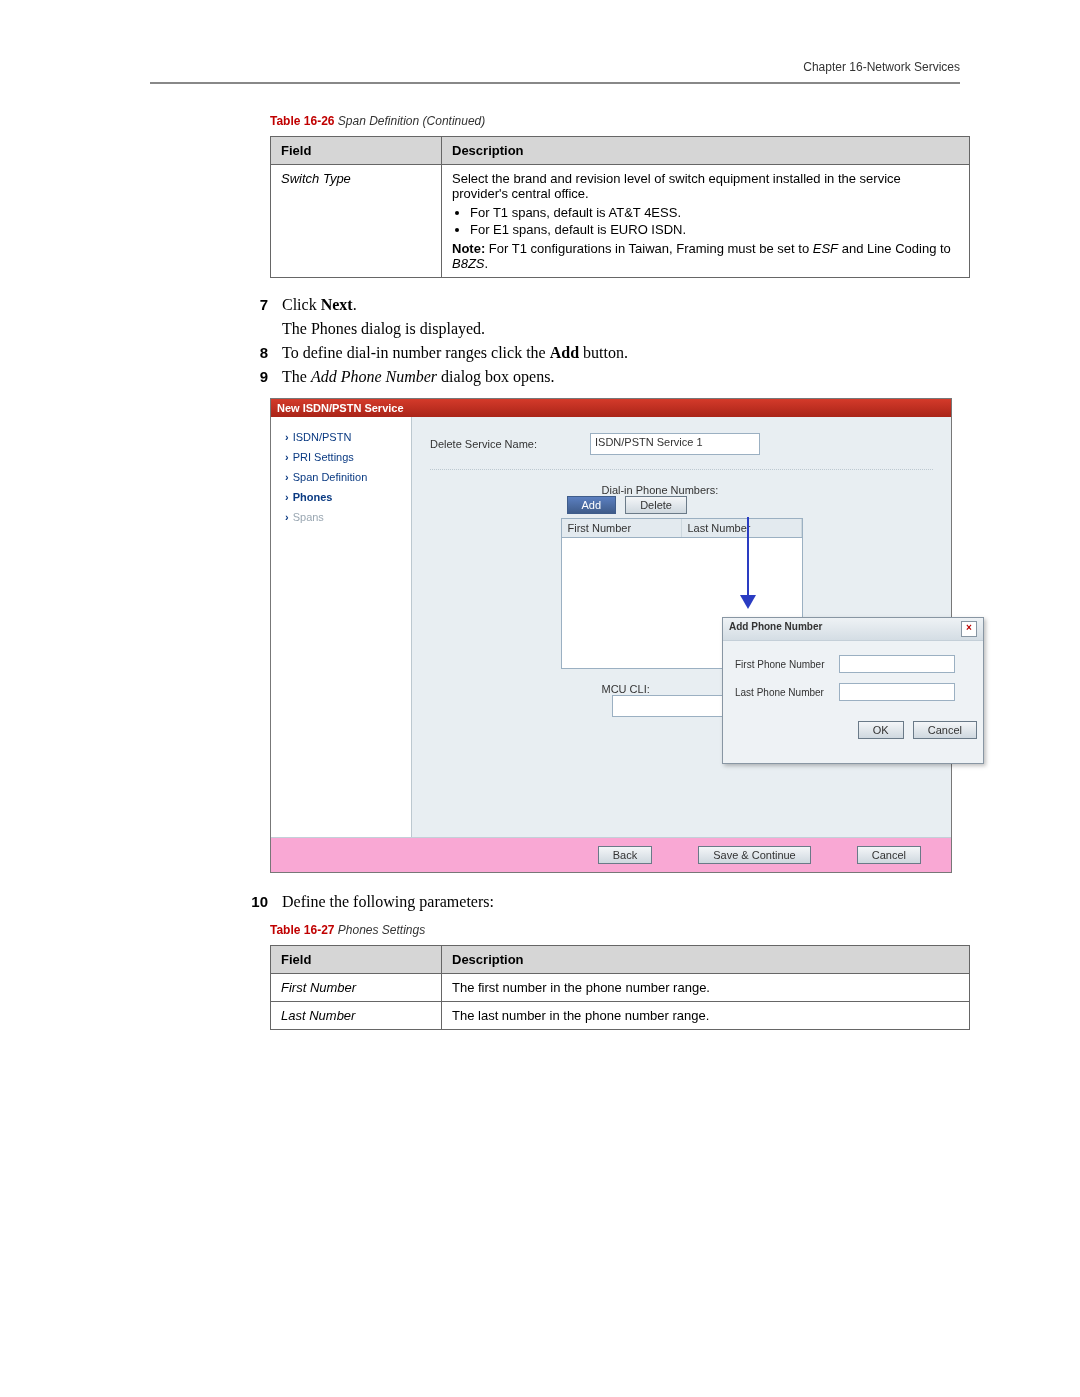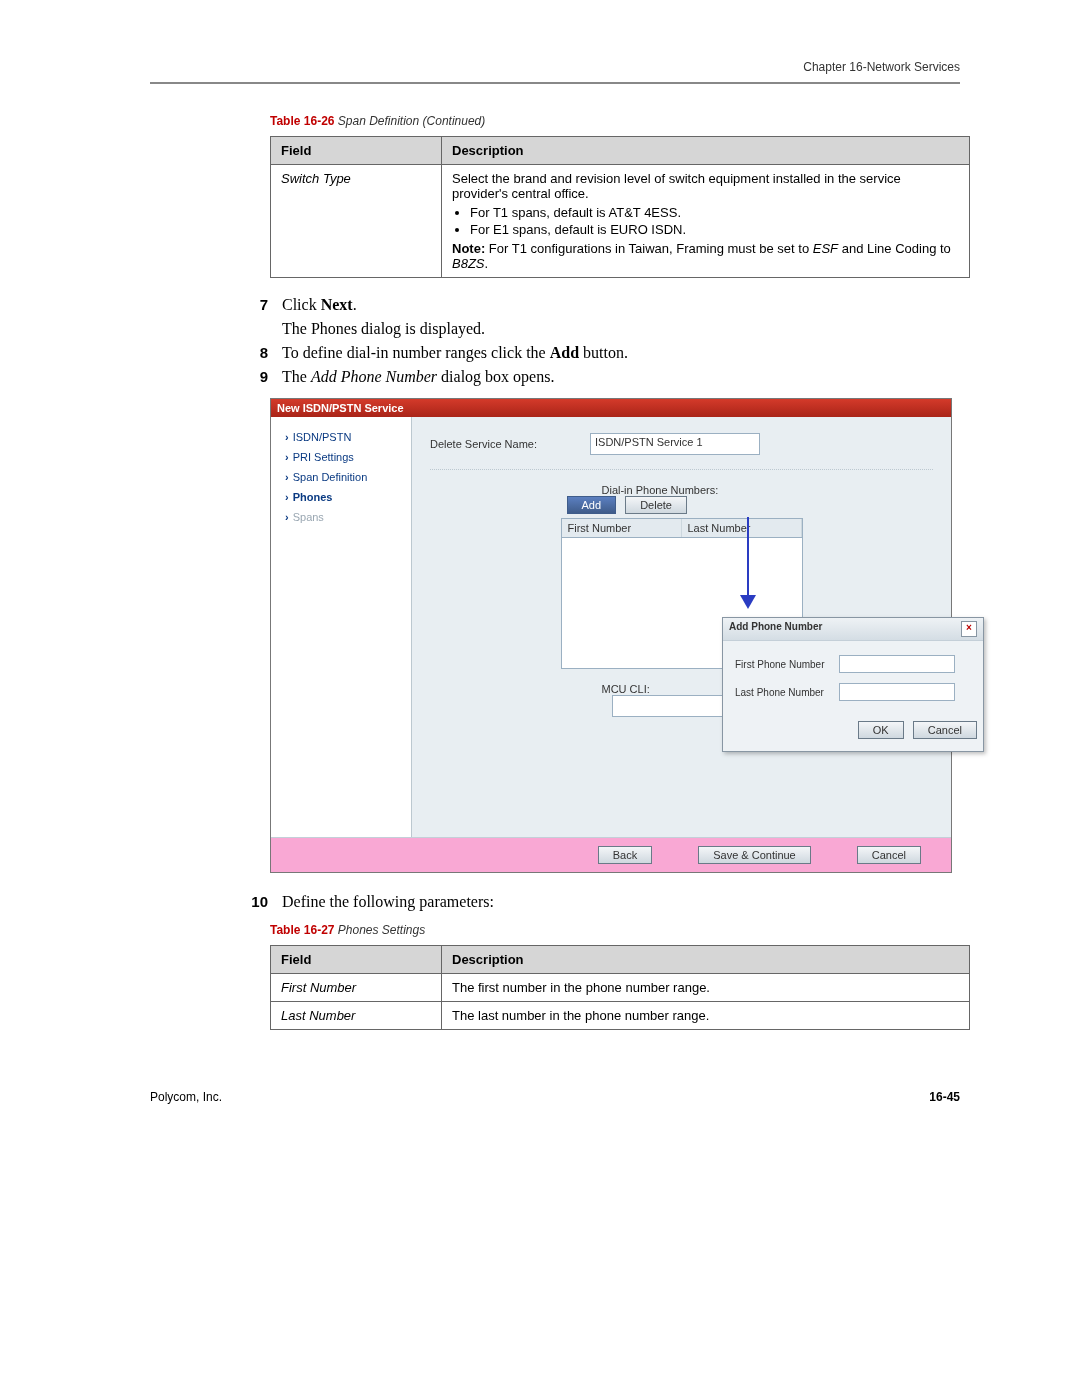--- a/index.html
+++ b/index.html
@@ -198,21 +198,21 @@
     font-size: 10px;
     font-weight: bold;
     display: flex;
     justify-content: space-between;
   }
   .ss-close { width:14px; height:14px; border:1px solid #8896a3; background:#fff; color:#b00; font-size:10px; text-align:center; line-height:12px;}
   .ss-dialog-body { padding: 14px 28px 10px 12px; }
   .ss-dlg-row { display:flex; align-items:center; margin-bottom:10px; font-size:10px;}
   .ss-dlg-row .lbl { width: 110px;}
   .ss-dlg-row input { border:1px solid #9bb0c2; height:14px; width:110px; background:#fff;}
-  .ss-dialog-foot { text-align:right; padding:0 6px 12px 6px;}
+  .ss-dialog-foot { text-align:right; padding:0 6px 24px 6px;}
   .ss-foot-bar {
     display:flex;
     justify-content:flex-end;
     gap: 40px;
     padding: 8px 30px;
     background: #f9a8d4;
     border-top: 1px solid #c4cfd8;
   }
   .page-foot {
     display: flex;
@@ -358,17 +358,13 @@
       <td class="fieldcol">First Number</td>
       <td>The first number in the phone number range.</td>
     </tr>
     <tr>
       <td class="fieldcol">Last Number</td>
       <td>The last number in the phone number range.</td>
     </tr>
   </tbody>
     </table>
 
-  <div class="page-foot">
-    <span>Polycom, Inc.</span>
-    <span class="pn">16-45</span>
-  </div>
 </div>
 
 </body></html>

